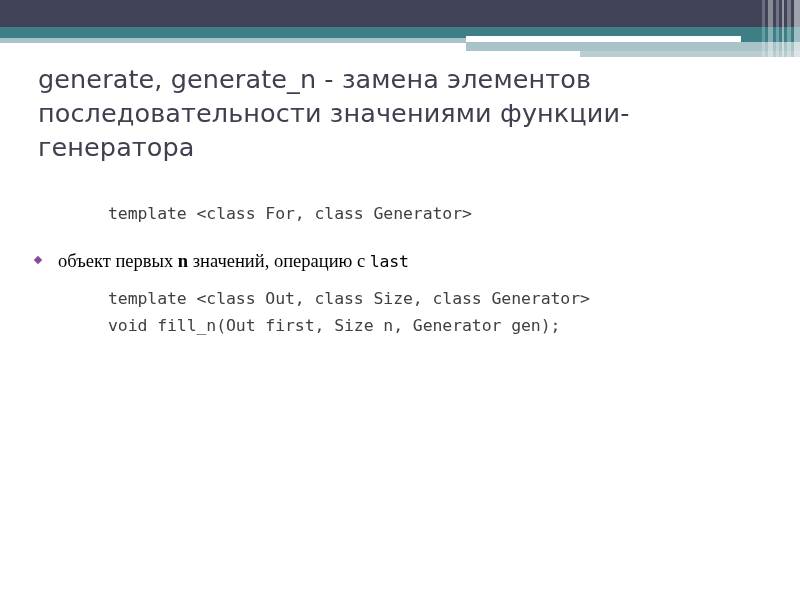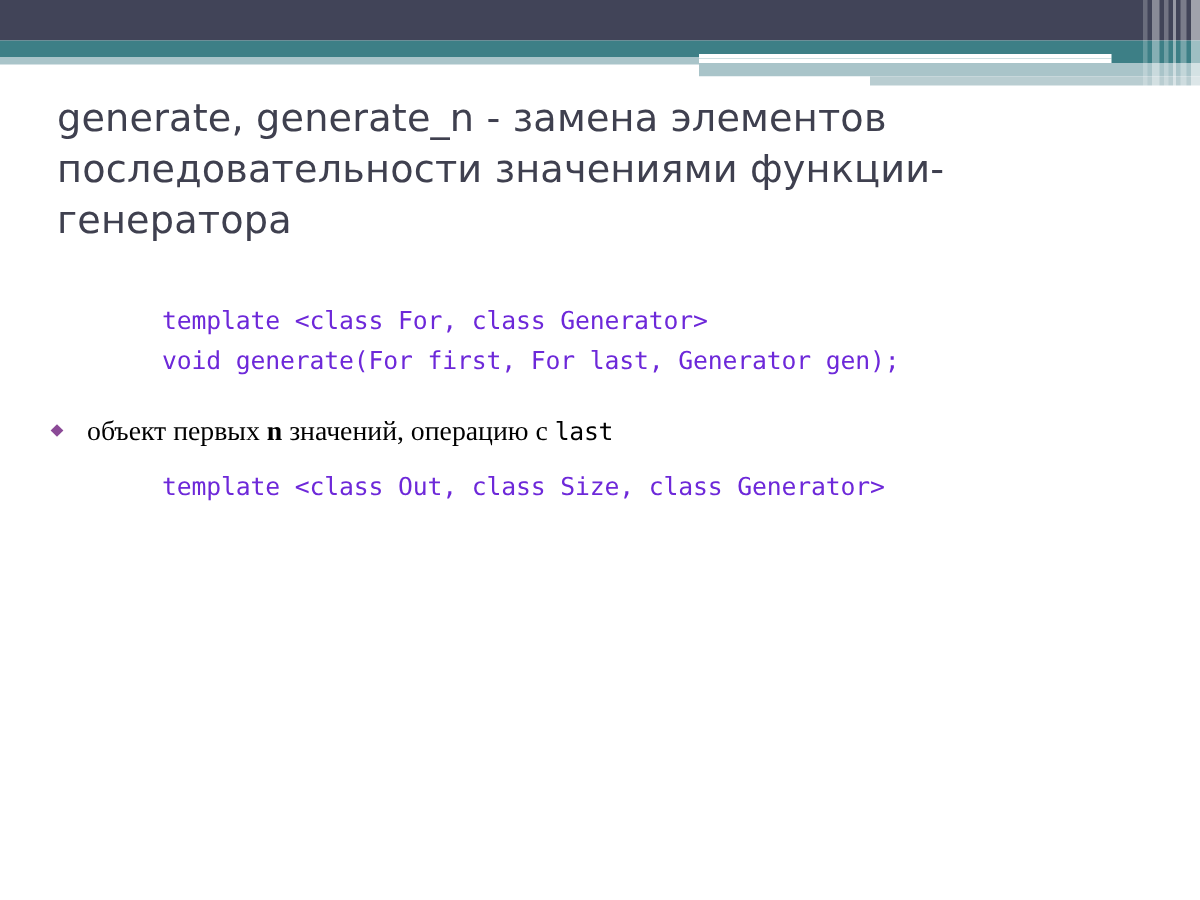--- a/index.html
+++ b/index.html
@@ -131,21 +131,21 @@
     top: 8px;
     width: 6px;
     height: 6px;
     background: #8b4a97;
     transform: rotate(45deg);
   }
   .code-line {
     font-family: "DejaVu Sans Mono", "Liberation Mono", monospace;
     font-size: 16.5px;
     line-height: 27px;
-    color: #6d28d9;
+    color: #404040;
     padding-left: 80px;
     white-space: pre;
     letter-spacing: -0.1px;
   }
   .mono-inline {
     font-family: "DejaVu Sans Mono", "Liberation Mono", monospace;
     font-size: 16.5px;
     letter-spacing: -0.2px;
   }
   .bold-n {
@@ -178,28 +178,28 @@
     <div class="vstripe vs6"></div>
   </div>
 
   <div id="slide-title">generate, generate_n - замена элементов последовательности значениями функции-генератора</div>
 
   <div id="slide-body">
 
     <div class="bullet-block">
       <div class="gap-small"></div>
       <div class="code-line">template &lt;class For, class Generator&gt;</div>
-      <div class="code-line">void generate(For first, For last, Generator gen);</div>
     </div>
 
     <div class="gap-mid"></div>
 
     <div class="bullet-block">
       <div class="bullet-row">
         <span class="bullet-marker"></span>
         <span>объект первых </span><span class="bold-n">n</span><span> значений, операцию с </span><span class="mono-inline">last</span>
       </div>
       <div class="gap-small"></div>
       <div class="code-line">template &lt;class Out, class Size, class Generator&gt;</div>
+      <div class="code-line">void fill_n(Out first, Size n, Generator gen);</div>
     </div>
 
   </div>
 </div>
 
 </body></html>

